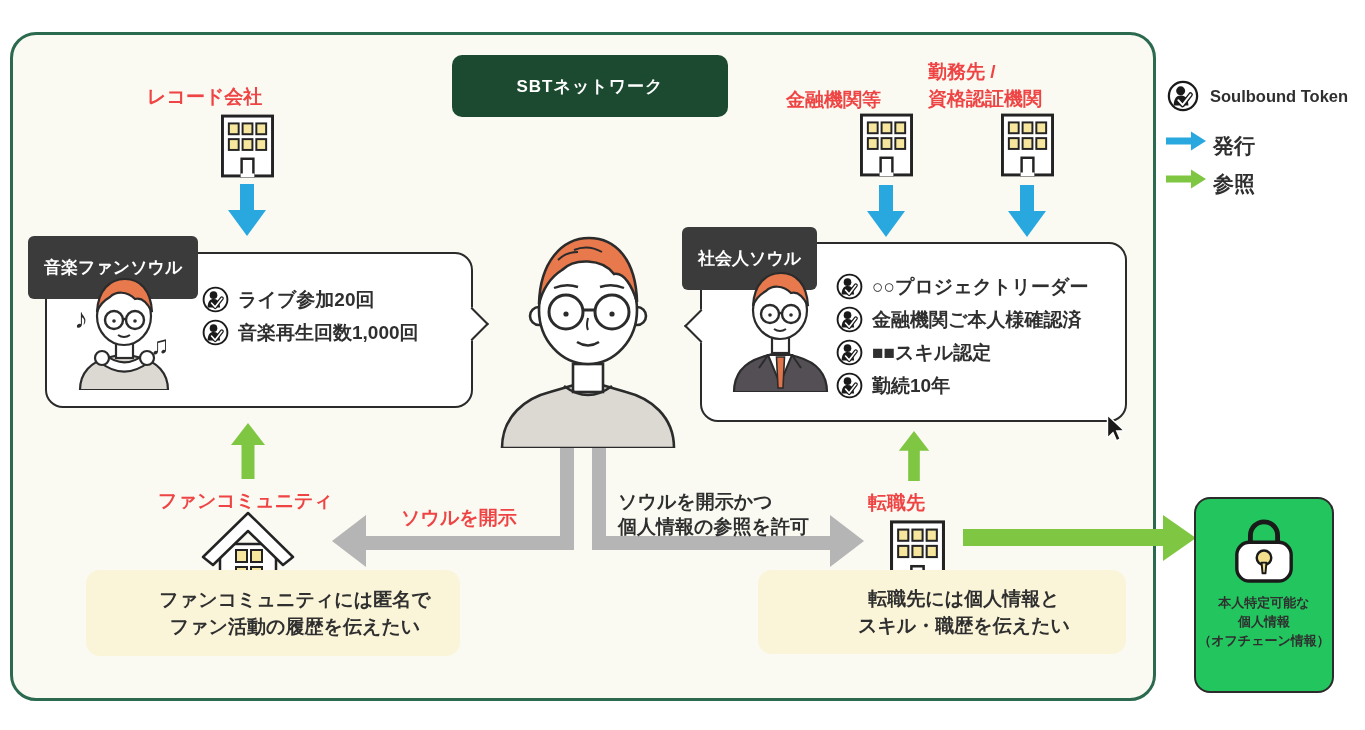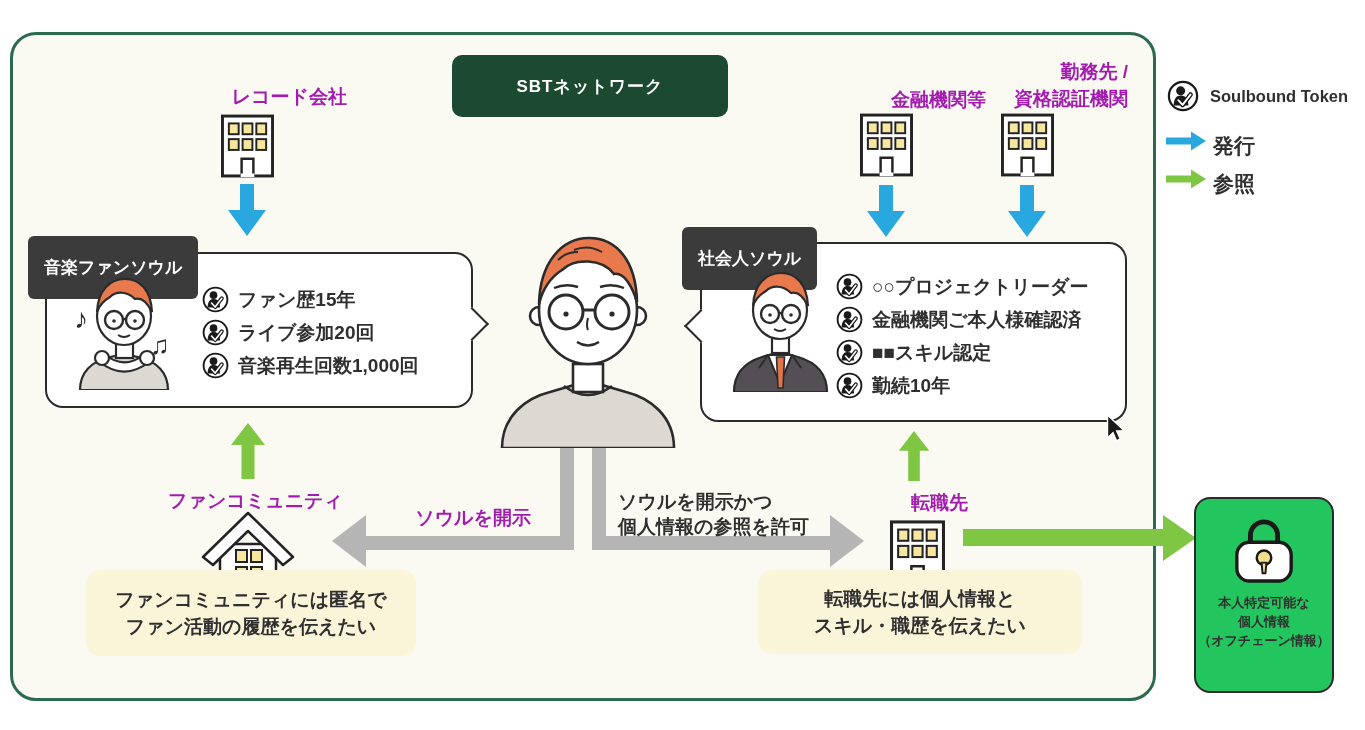--- a/index.html
+++ b/index.html
@@ -4,34 +4,34 @@
 <style>
   html,body{margin:0;padding:0;background:#fff;}
   .canvas{position:relative;width:1365px;height:730px;background:#fff;overflow:hidden;
           font-family:"Liberation Sans",sans-serif;color:#2f2f2f;}
   .abs{position:absolute;}
   .frame{left:10px;top:32px;width:1140px;height:663px;border:3px solid #2c6a50;
          border-radius:26px;background:#fafaf3;}
   .title-box{left:452px;top:55px;width:276px;height:62px;background:#1b4a30;border-radius:10px;
              display:flex;align-items:center;justify-content:center;color:#fff;
              font-size:17px;font-weight:bold;letter-spacing:1px;}
-  .lbl{font-weight:bold;font-size:19px;text-align:right;white-space:nowrap;color:#a21caf;}
+  .lbl{font-weight:bold;font-size:19px;text-align:left;white-space:nowrap;color:#ef4444;}
   .tag{background:#3b3b3b;color:#fff;font-weight:bold;font-size:17px;padding:20px 16px;
        border-radius:6px;white-space:nowrap;z-index:4;}
   .bubble{background:#fff;border:2.5px solid #2b2b2b;border-radius:18px;z-index:2;}
   .tail-r{position:absolute;right:-13px;width:22px;height:22px;background:#fff;
           transform:rotate(45deg);border-top:2.5px solid #2b2b2b;border-right:2.5px solid #2b2b2b;z-index:3;}
   .tail-l{position:absolute;left:-13px;width:22px;height:22px;background:#fff;
           transform:rotate(45deg);border-bottom:2.5px solid #2b2b2b;border-left:2.5px solid #2b2b2b;z-index:3;}
   .token-rows{display:flex;flex-direction:column;gap:6px;z-index:4;}
   .token-row{display:flex;align-items:center;gap:9px;font-weight:bold;font-size:19px;white-space:nowrap;}
   .token-row svg{flex:0 0 auto;}
   .note{background:#faf4d8;border-radius:14px;display:flex;flex-direction:column;
         align-items:center;justify-content:center;font-weight:bold;font-size:19px;
-        line-height:27px;text-align:center;}
+        line-height:27px;text-align:center;padding-left:44px;}
   .legend-text{font-size:21px;font-weight:bold;white-space:nowrap;}
   .card{background:#22c55e;border:2.5px solid #2b2b2b;border-radius:16px;z-index:6;
         display:flex;flex-direction:column;align-items:center;}
   .card-text{font-size:13px;font-weight:bold;line-height:19px;text-align:center;margin-top:10px;white-space:nowrap;}
   .z5{z-index:5;}
 </style>
 </head>
 <body>
 
 <svg width="0" height="0" style="position:absolute">
@@ -169,26 +169,20 @@
       <circle cx="63" cy="53" r="1.8" fill="#2b2b2b"></circle>
     <path d="M46,67 Q52,71 58,67" fill="none" stroke="#2b2b2b" stroke-width="2"></path>
     <text x="2" y="60" font-size="28" fill="#2b2b2b" font-weight="bold">♪</text>
     <text x="78" y="86" font-size="26" fill="#2b2b2b" font-weight="bold">♫</text>
   </svg>
   <div class="abs token-rows" style="left:202px;top:286px;">
     <div class="token-row">
       <svg width="27" height="27">
           <use href="#sym-sbt"></use>
         </svg>
-      <span>ファン歴15年</span>
-    </div>
-    <div class="token-row">
-      <svg width="27" height="27">
-          <use href="#sym-sbt"></use>
-        </svg>
       <span>ライブ参加20回</span>
     </div>
     <div class="token-row">
       <svg width="27" height="27">
           <use href="#sym-sbt"></use>
         </svg>
       <span>音楽再生回数1,000回</span>
     </div>
   </div>
 

